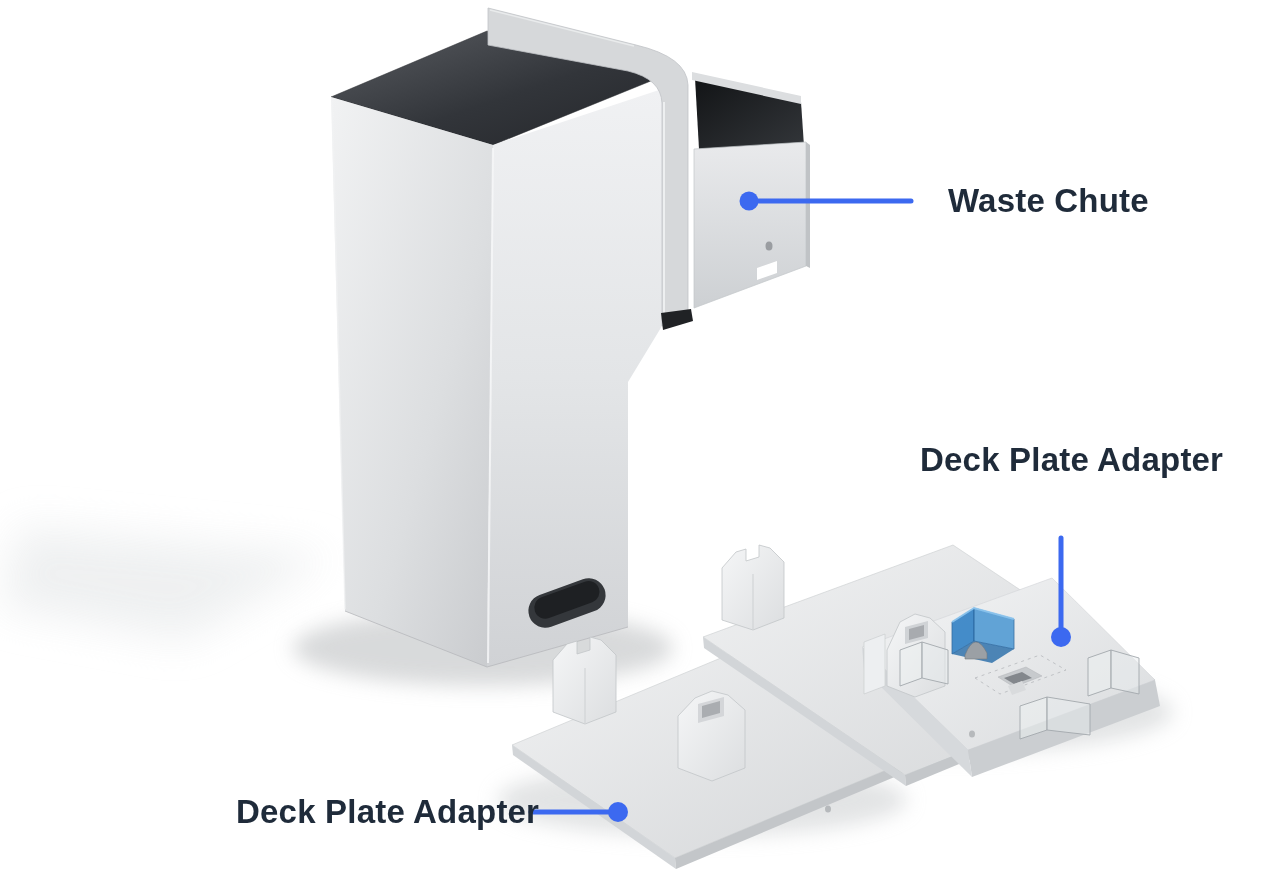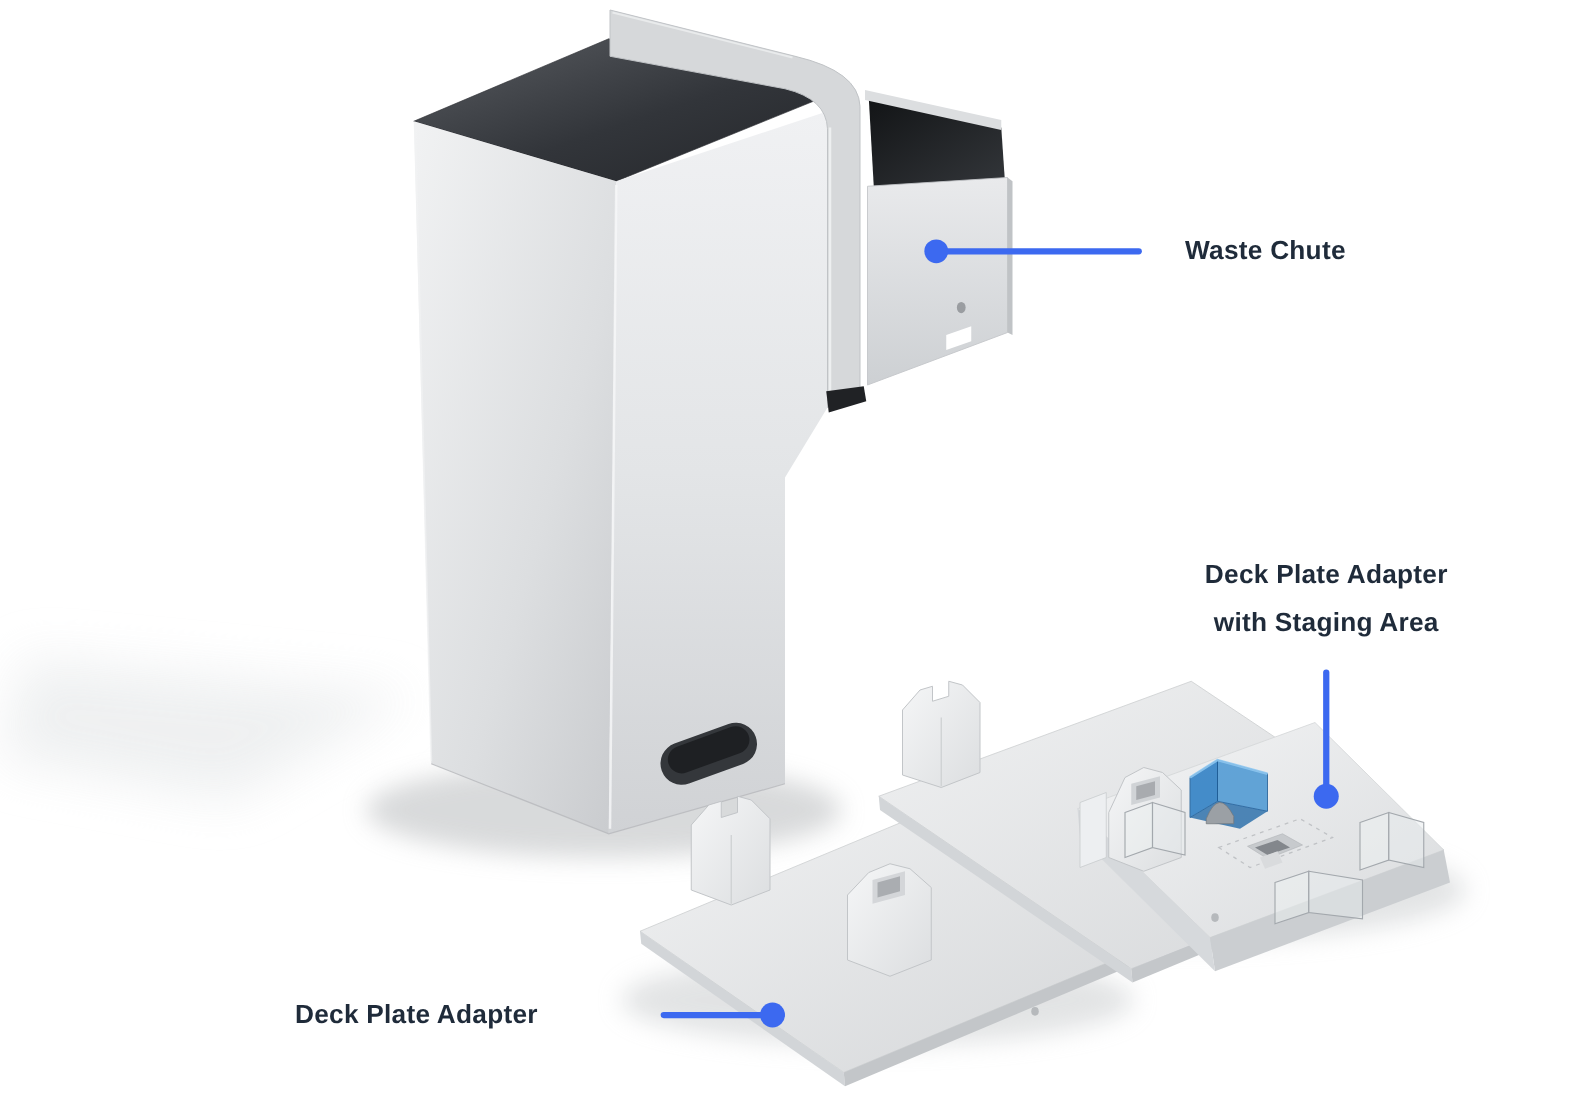--- a/index.html
+++ b/index.html
@@ -14,21 +14,21 @@
     overflow:hidden;
     font-family:"Liberation Sans", sans-serif;
   }
   .scene-svg{position:absolute;left:0;top:0;width:1273px;height:893px;display:block;}
   .leader-line{stroke:var(--accent-color);stroke-width:5;stroke-linecap:round;}
   .leader-dot{fill:var(--accent-color);}
   .callout{position:absolute;color:var(--label-color);}
   .callout-text{
     display:block;
     font-weight:700;
-    font-size:21px;
+    font-size:33px;
     line-height:33px;
     letter-spacing:0.2px;
     white-space:nowrap;
     color:var(--label-color);
   }
   .co-waste{left:948px;top:184px;}
   .co-staging{left:920px;top:440px;width:282px;text-align:center;}
   .co-staging .callout-text{line-height:39px;}
   .co-adapter{left:236px;top:795px;}
 </style>
@@ -184,20 +184,19 @@
       <circle class="leader-dot" cx="618" cy="812" r="10"></circle>
     </g>
   </svg>
 
   <div class="callout co-waste">
     <span class="callout-text">Waste Chute</span>
   </div>
 
   <div class="callout co-staging">
     <span class="callout-text">Deck Plate Adapter</span>
-    <span class="callout-text">with Staging Area</span>
   </div>
 
   <div class="callout co-adapter">
     <span class="callout-text">Deck Plate Adapter</span>
   </div>
 
 </div>
 
 </body></html>

